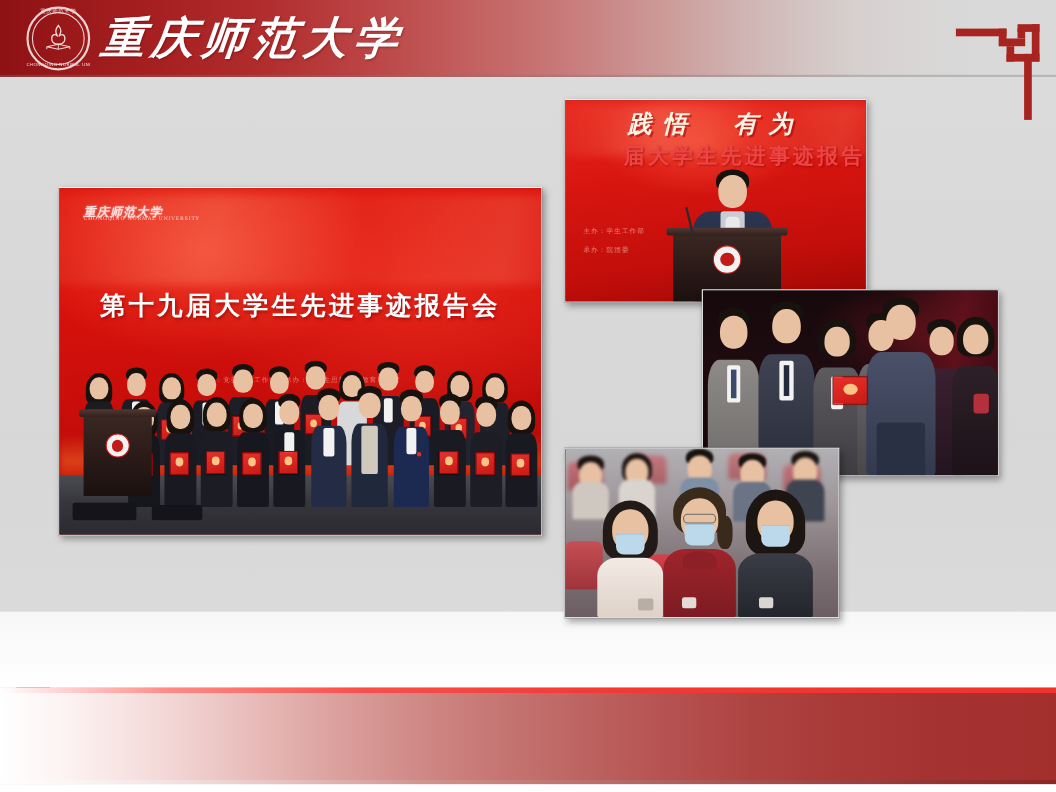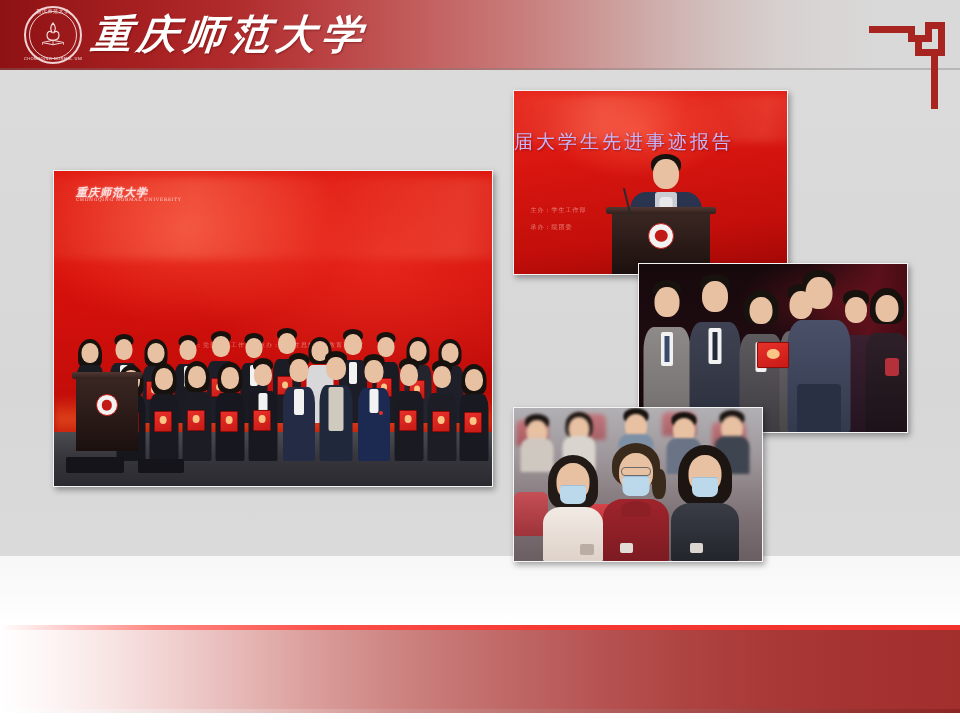--- a/index.html
+++ b/index.html
@@ -279,23 +279,23 @@
     font-family: "DejaVu Serif", "Liberation Serif", serif;
     font-size: 22px; font-weight: 700; font-style: italic;
     color: #fff4e4;
     letter-spacing: 10px;
     text-shadow: 2px 2px 0 rgba(150,0,0,0.5);
     white-space: nowrap;
     filter: blur(0.4px);
   }
   .sp-title {
     position: absolute; left: 0; top: 21%; width: 100%;
-    text-align: left;
-    font-size: 19px; font-weight: 400;
-    color: #c4b5fd;
+    text-align: right;
+    font-size: 19px; font-weight: 700;
+    color: #ef4444;
     letter-spacing: 3px;
     white-space: nowrap;
     filter: blur(0.4px);
     text-shadow: 1px 1px 2px rgba(120,0,0,0.5);
   }
   .sp-org {
     position: absolute;
     font-size: 6px; color: rgba(255,215,205,0.55);
     letter-spacing: 1px; white-space: nowrap;
     filter: blur(0.3px);
@@ -436,20 +436,21 @@
       <rect x="48" y="41" width="30" height="7"></rect>
       <rect x="48" y="34" width="7" height="14"></rect>
       <rect x="64" y="41" width="7" height="60"></rect>
     </g>
   </svg>
 
   <div class="photo photo-speak">
     <div class="scene">
       <div class="sp-backdrop-top"></div>
       <div class="backdrop-wave"></div>
+      <div class="sp-slogan">践悟　有为</div>
       <div class="sp-title">届大学生先进事迹报告</div>
       <div class="sp-org" style="left:6%; top:63%;">主办：学生工作部</div>
       <div class="sp-org" style="left:6%; top:72%;">承办：院团委</div>
 
       <div class="person" style="left:42%; bottom:0; width:74px; height:120px;">
         <div class="p-hair" style="width:30px; height:20px; top:0;"></div>
         <div class="p-head" style="width:26px; height:30px; top:5px;"></div>
         <div class="p-body" style="width:72px; height:82px; background:linear-gradient(180deg,#2b3550 0%,#222b42 100%);"></div>
         <div class="p-shirt" style="width:22px; height:42px; bottom:40px; background:#c9ccd2; border-radius:3px;"></div>
         <div style="position:absolute; left:50%; transform:translateX(-50%); bottom:64px; width:13px; height:13px; background:#e9e9ec; border-radius:4px;"></div>
@@ -467,20 +468,21 @@
   <div class="photo photo-main">
     <div class="scene">
       <div class="backdrop-red"></div>
       <div class="backdrop-wave"></div>
 
       <div class="bd-logo">
         <div class="bd-logo-cn">重庆师范大学</div>
         <div class="bd-logo-en">CHONGQING NORMAL UNIVERSITY</div>
       </div>
 
+      <div class="bd-title">第十九届大学生先进事迹报告会</div>
       <div class="bd-sub">主办：党委学生工作部　承办：大学生思想政治教育工作室</div>
 
       <div class="floor-glow"></div>
       <div class="stage-floor"></div>
 
       <div class="row" style="bottom:20%; height:95px;">
         <div class="person" style="left:22px; width:28px; height:84px;">
             <div class="p-hair-long" style="width:24px;height:30px;top:0;"></div>
             <div class="p-head" style="width:17px;height:20px;top:4px;"></div>
             <div class="p-body" style="width:27px;height:58px;background:#1b1b22;"></div>

